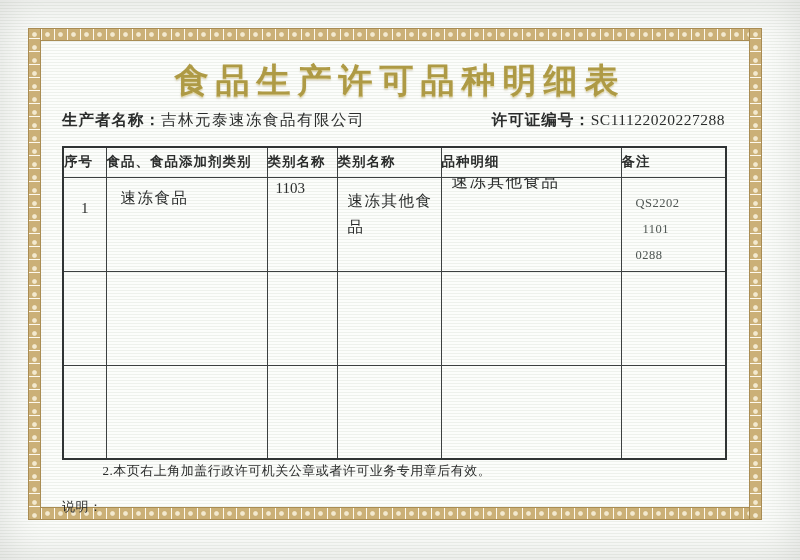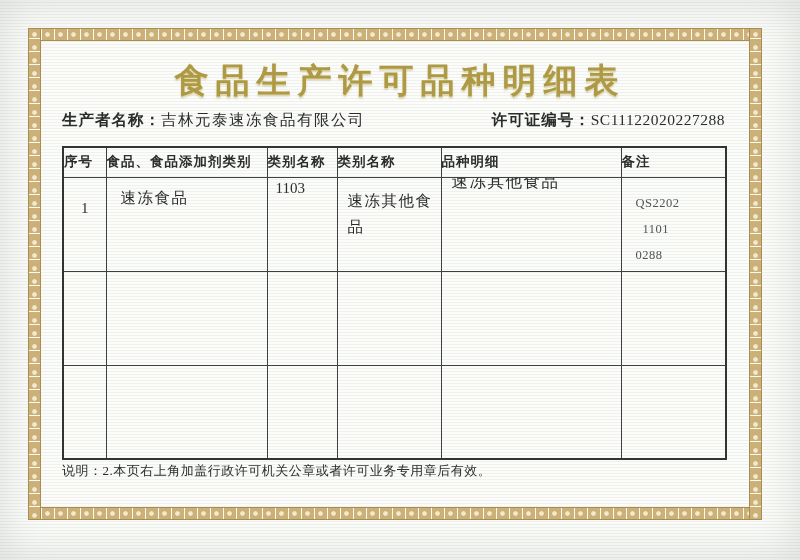--- a/index.html
+++ b/index.html
@@ -98,21 +98,21 @@
   td.c-remark .r2 { padding-left: 7px; }
 
   .notes {
     position: absolute;
     left: 62px; top: 461px;
     display: flex;
     font-size: 13px;
     line-height: 20px;
     letter-spacing: 0.5px;
   }
-  .notes-label { white-space: nowrap; }
+  .notes-label { white-space: nowrap; margin-top: 36px; }
 
   .footer {
     position: absolute;
     left: 0; top: 525px;
     width: 100%;
     text-align: center;
     font-size: 13.5px;
     font-weight: bold;
     letter-spacing: 1.5px;
     color: #3a3c3a;

